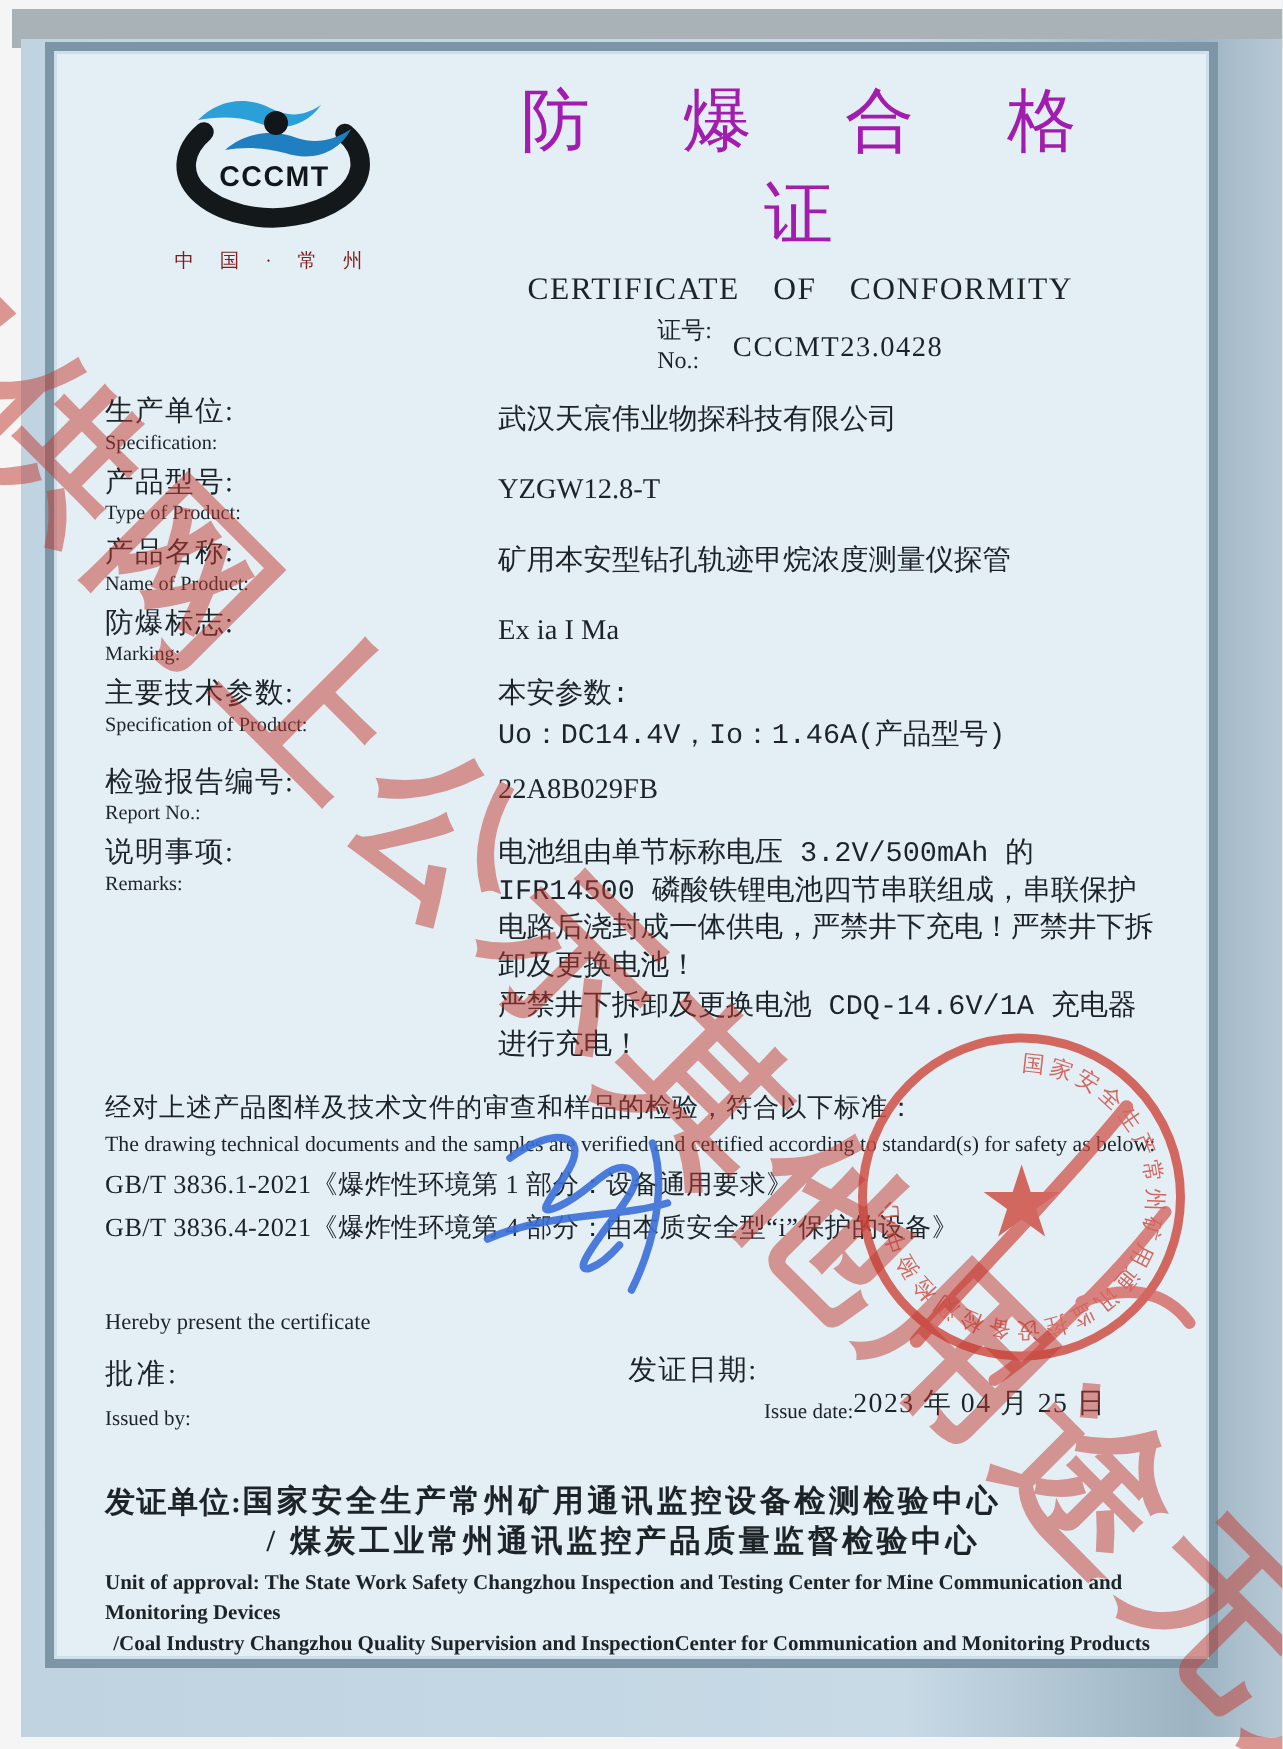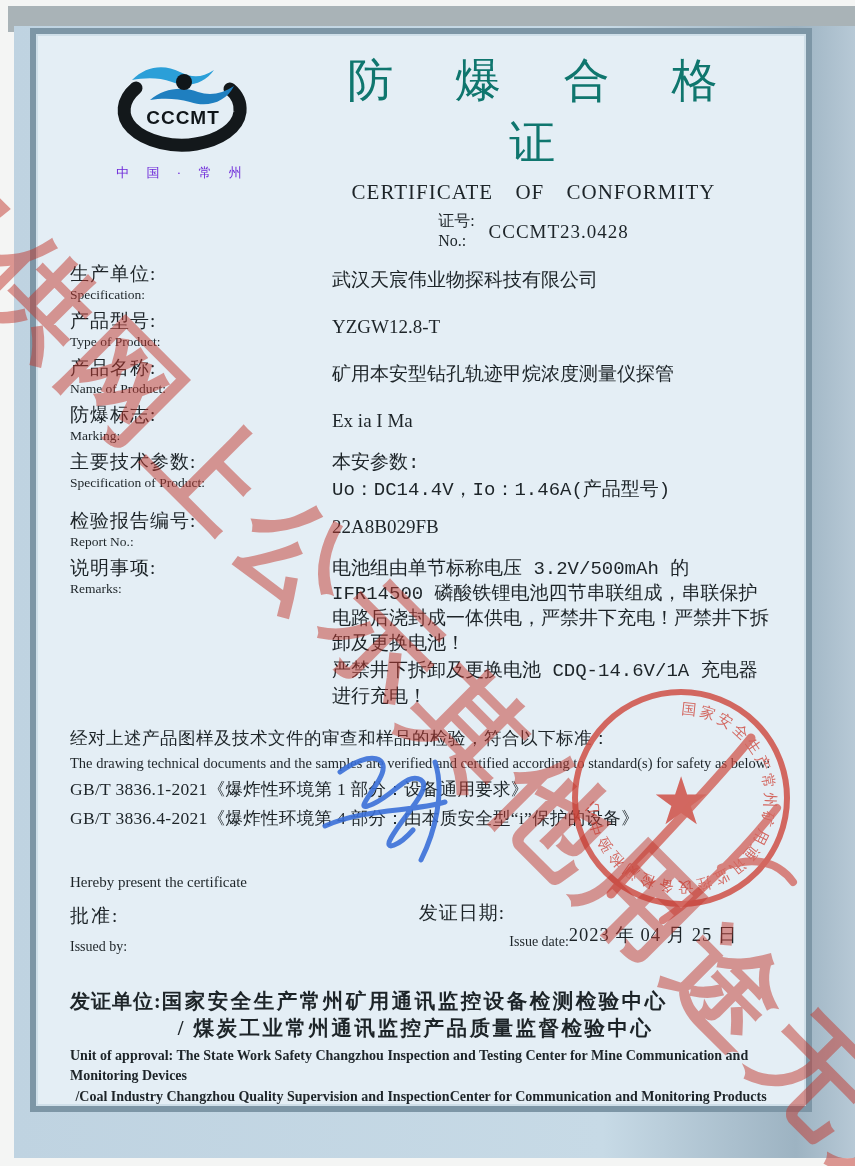--- a/index.html
+++ b/index.html
@@ -8,23 +8,23 @@
   .scan-strip{position:absolute;left:8px;top:6px;width:847px;height:26px;background:#a9b3b7;}
   .paper{position:absolute;left:14px;top:26px;width:841px;height:1132px;
          background:linear-gradient(90deg,#bfd3e1 0%,#c7dae6 70%,#9db3c2 93%,#b7c9d6 100%);}
   .frame{position:absolute;left:30px;top:28px;width:770px;height:1072px;border:6px solid #7d96a6;
          background:#e4eef5;box-shadow:inset 0 0 0 2px #cfdfe9;}
   .content{position:relative;width:100%;height:100%;padding:14px 34px 0 34px;box-sizing:border-box;z-index:2;}
 
   
   .hdr{display:flex;align-items:flex-start;}
   .logo-box{width:225px;text-align:center;padding-top:6px;}
-  .logo-sub{font-size:13px;letter-spacing:7px;margin-top:2px;color:#6d28d9;}
+  .logo-sub{font-size:13px;letter-spacing:7px;margin-top:2px;color:#7f1d1d;}
   .title-box{flex:1;text-align:center;padding-top:2px;}
-  .cert-title{font-size:46px;letter-spacing:.55em;margin-left:.5em;font-weight:400;color:#0f766e;}
+  .cert-title{font-size:46px;letter-spacing:.55em;margin-left:.5em;font-weight:400;color:#a21caf;}
   .cert-sub{font-size:21px;word-spacing:16px;letter-spacing:1px;margin-top:6px;}
   .certno{display:flex;justify-content:center;margin-top:6px;gap:14px;}
   .certno-labels{text-align:left;font-size:16px;line-height:1.25;}
   .certno-val{font-size:19px;padding-top:10px;letter-spacing:1px;}
 
   
   .fields{margin-top:10px;}
   .frow{display:flex;margin-bottom:5px;}
   .flabel{width:262px;flex:none;}
   .flabel .cn{font-size:19px;letter-spacing:1px;}

